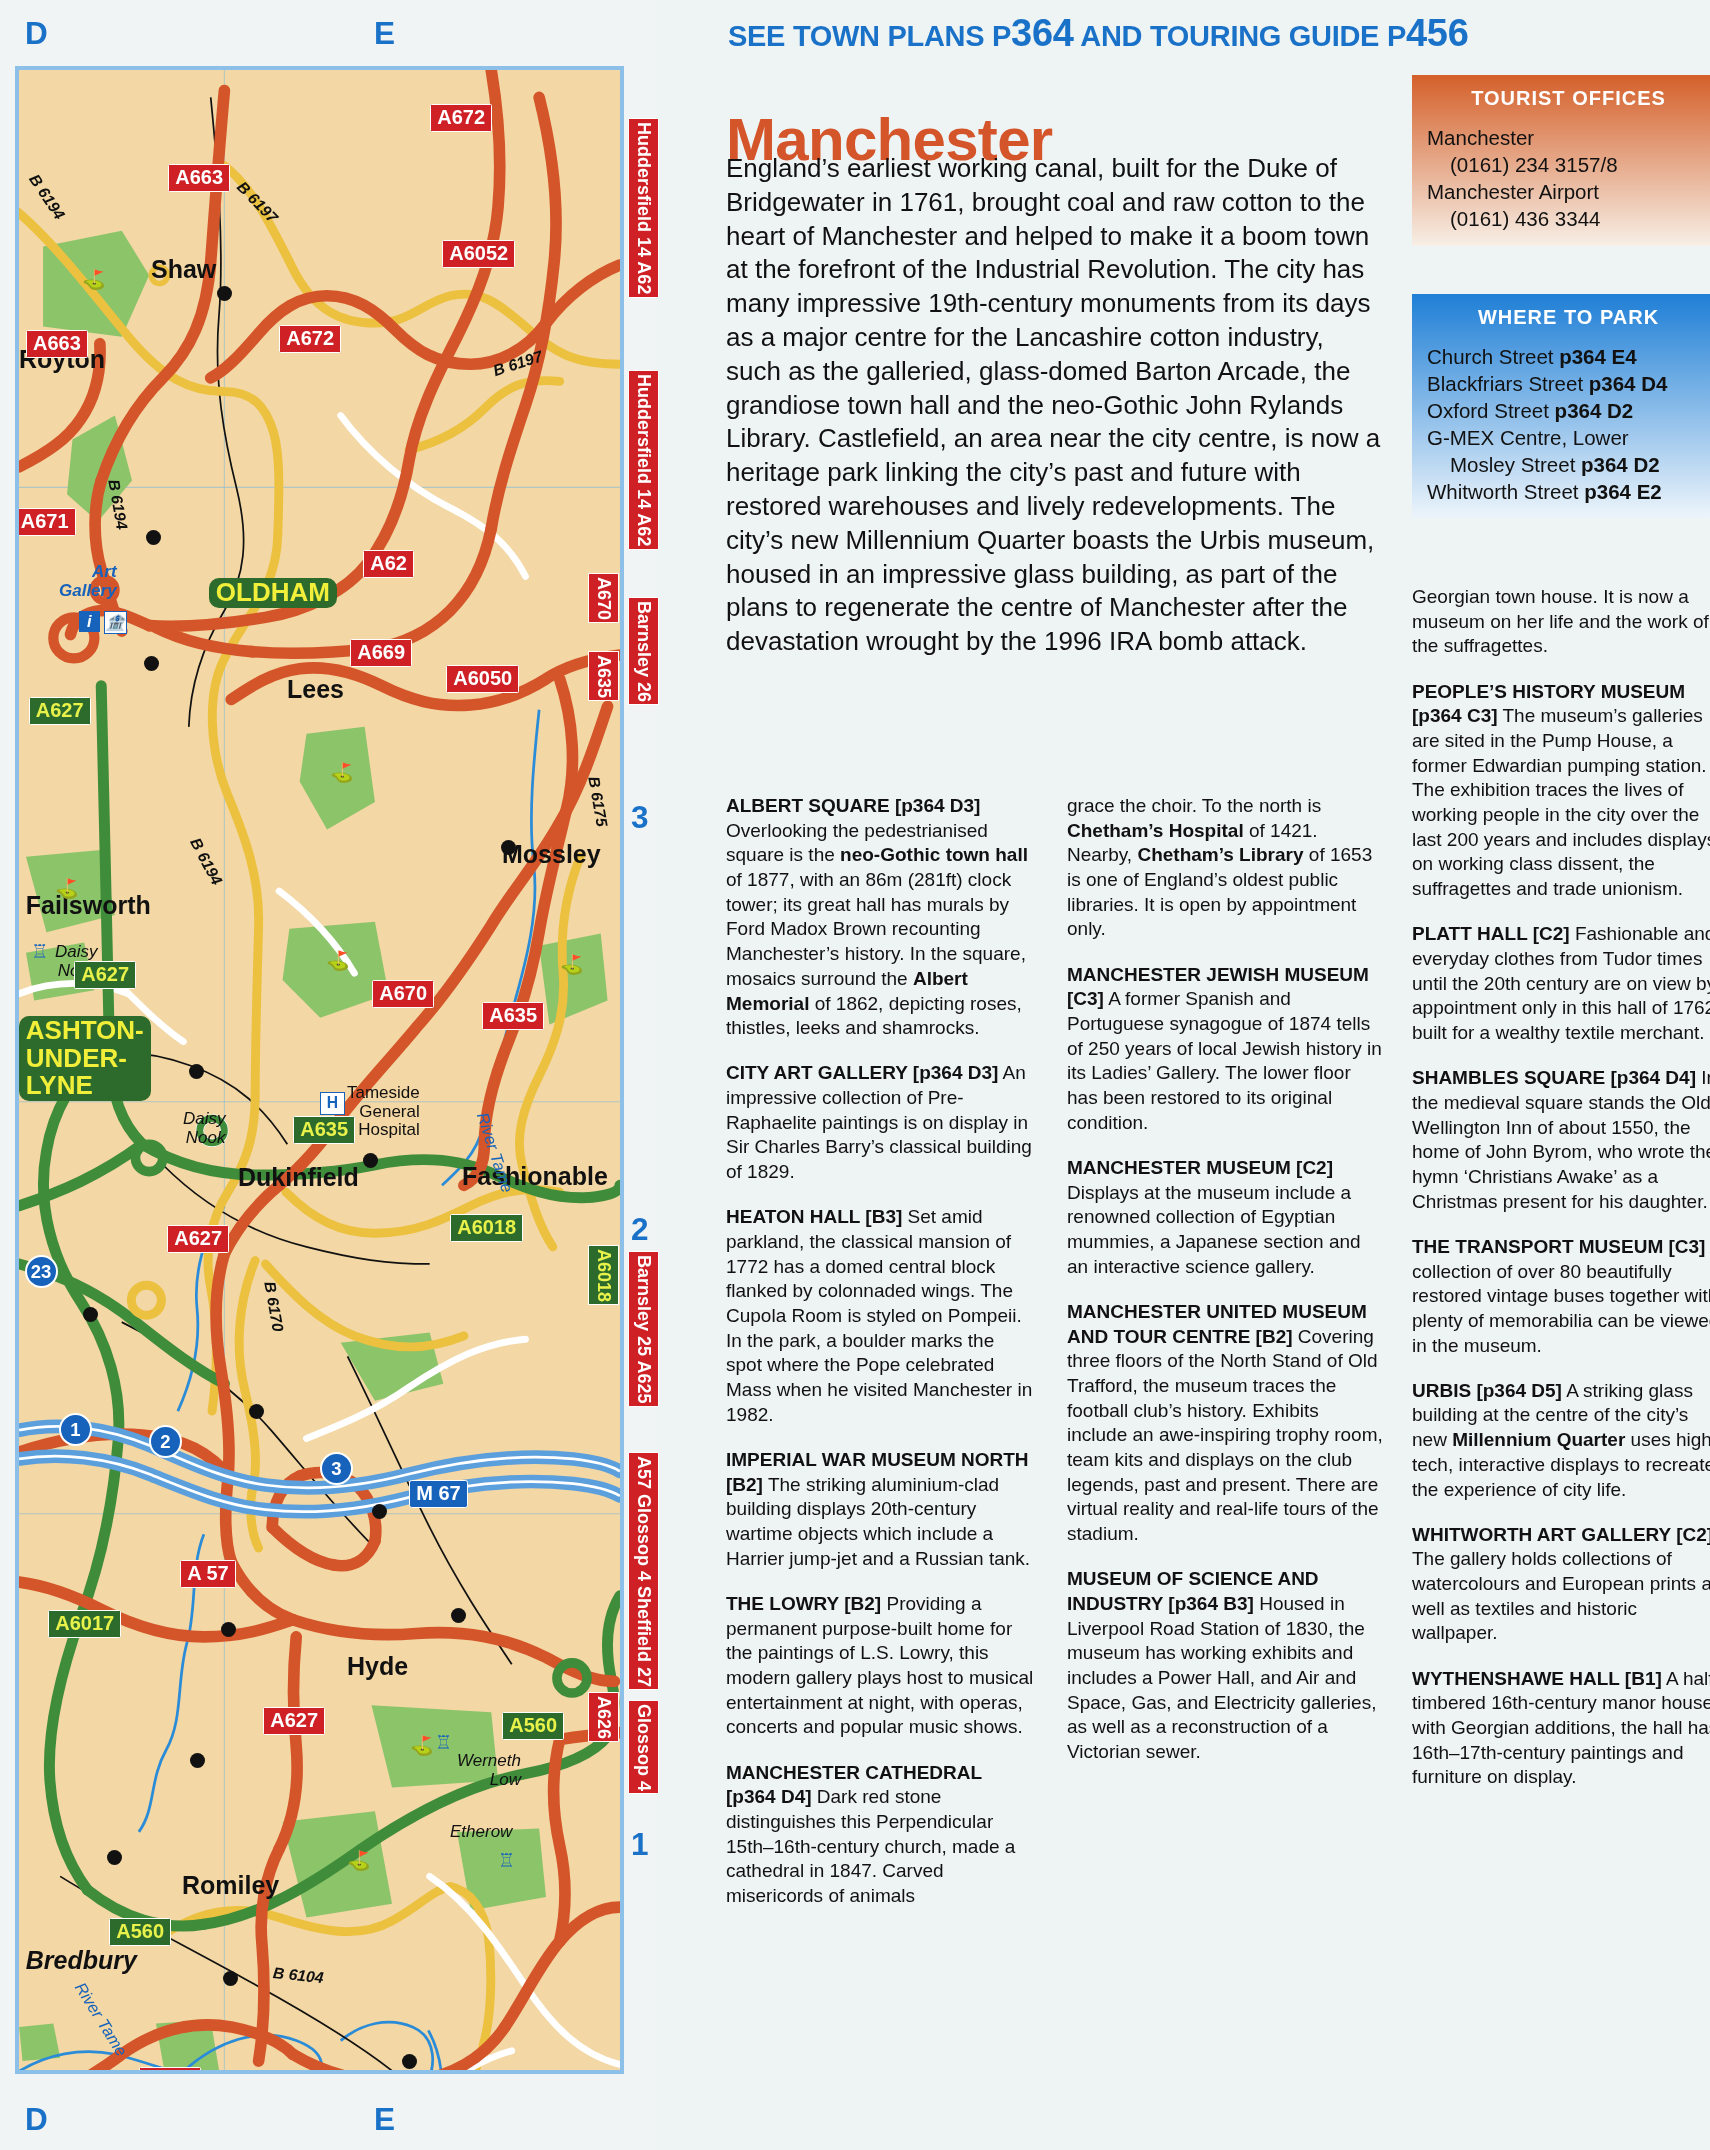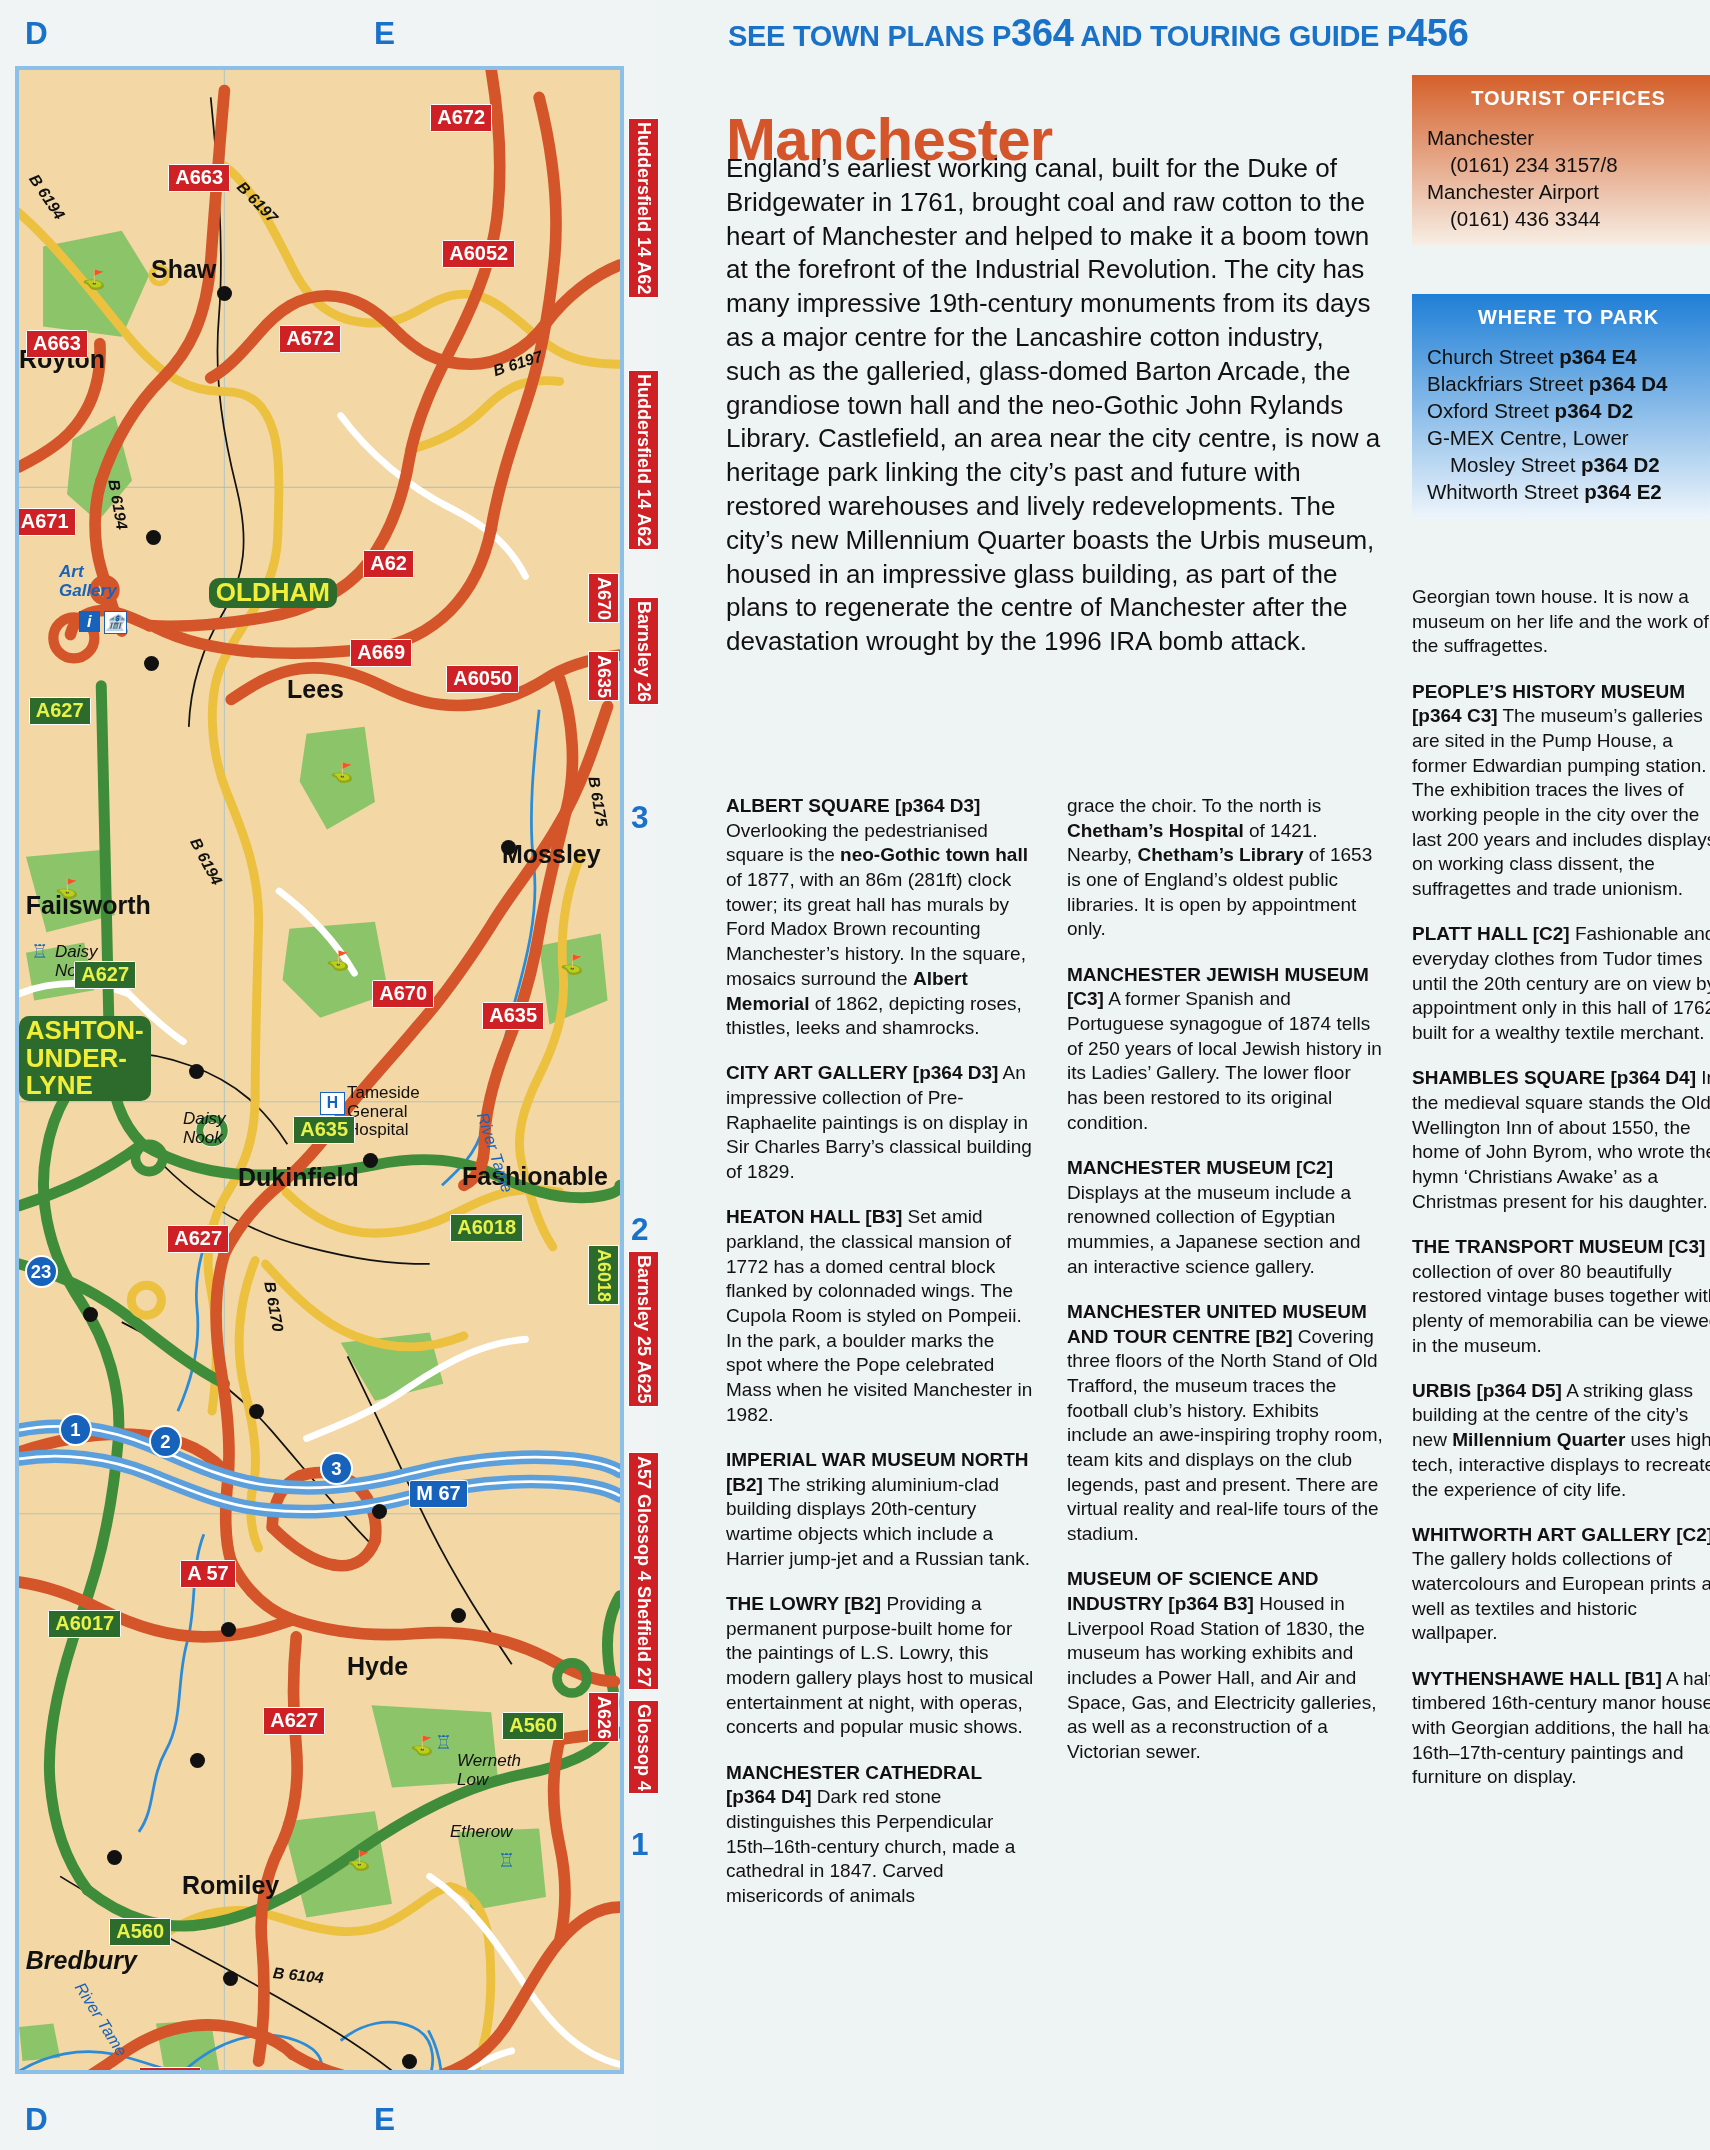--- a/index.html
+++ b/index.html
@@ -18,21 +18,21 @@
      background:#f4d9a8;border:4.1px solid #8cc0e8;box-sizing:border-box;overflow:hidden;}
   #map-svg{position:absolute;left:0;top:0;}
 
   .grid-letter{position:absolute;color:#1a72c8;font-weight:bold;font-size:31.5px;font-family:"Liberation Sans",sans-serif;}
   .grid-num{position:absolute;color:#1a72c8;font-weight:bold;font-size:31.5px;}
 
   .town{position:absolute;color:#111;font-weight:bold;font-size:21px;white-space:nowrap;}
   .town.big{font-size:25px;}
   .city-label{position:absolute;background:#2c6b2c;color:#f2ef3a;font-weight:bold;
      font-size:26px;padding:1.4px 6.8px;white-space:nowrap;line-height:1.05;border-radius:10px;}
-  .park-label{position:absolute;font-style:italic;font-size:17px;color:#111;white-space:nowrap;line-height:1.1;}
+  .park-label{position:absolute;font-style:italic;font-size:17px;color:#111;white-space:nowrap;line-height:1.1;text-align:right;}
   .road-shield{position:absolute;background:#cf2026;color:#fff;font-weight:bold;font-size:20px;
      padding:1.4px 6.2px;border:1.4px solid #fff;white-space:nowrap;border-radius:1.4px;}
   .road-shield.green{background:#2c6b2c;color:#e8f24a;}
   .road-shield.blue{background:#1763bb;color:#fff;border-radius:2.7px;}
   .b-road{position:absolute;font-size:15.7px;font-weight:bold;color:#111;white-space:nowrap;font-style:italic;}
   .river-label{position:absolute;font-style:italic;font-size:16.4px;color:#1763bb;white-space:nowrap;}
   .sidebar-shield{position:absolute;background:#cf2026;color:#fff;font-weight:bold;font-size:18px;
      padding:2.7px 4.1px;white-space:nowrap;writing-mode:vertical-rl;border:1.4px solid #fff;}
   .junction{position:absolute;width:15px;height:15px;border-radius:50%;background:#111;}
   .jnum{position:absolute;width:29px;height:29px;border-radius:50%;background:#1763bb;color:#fff;

